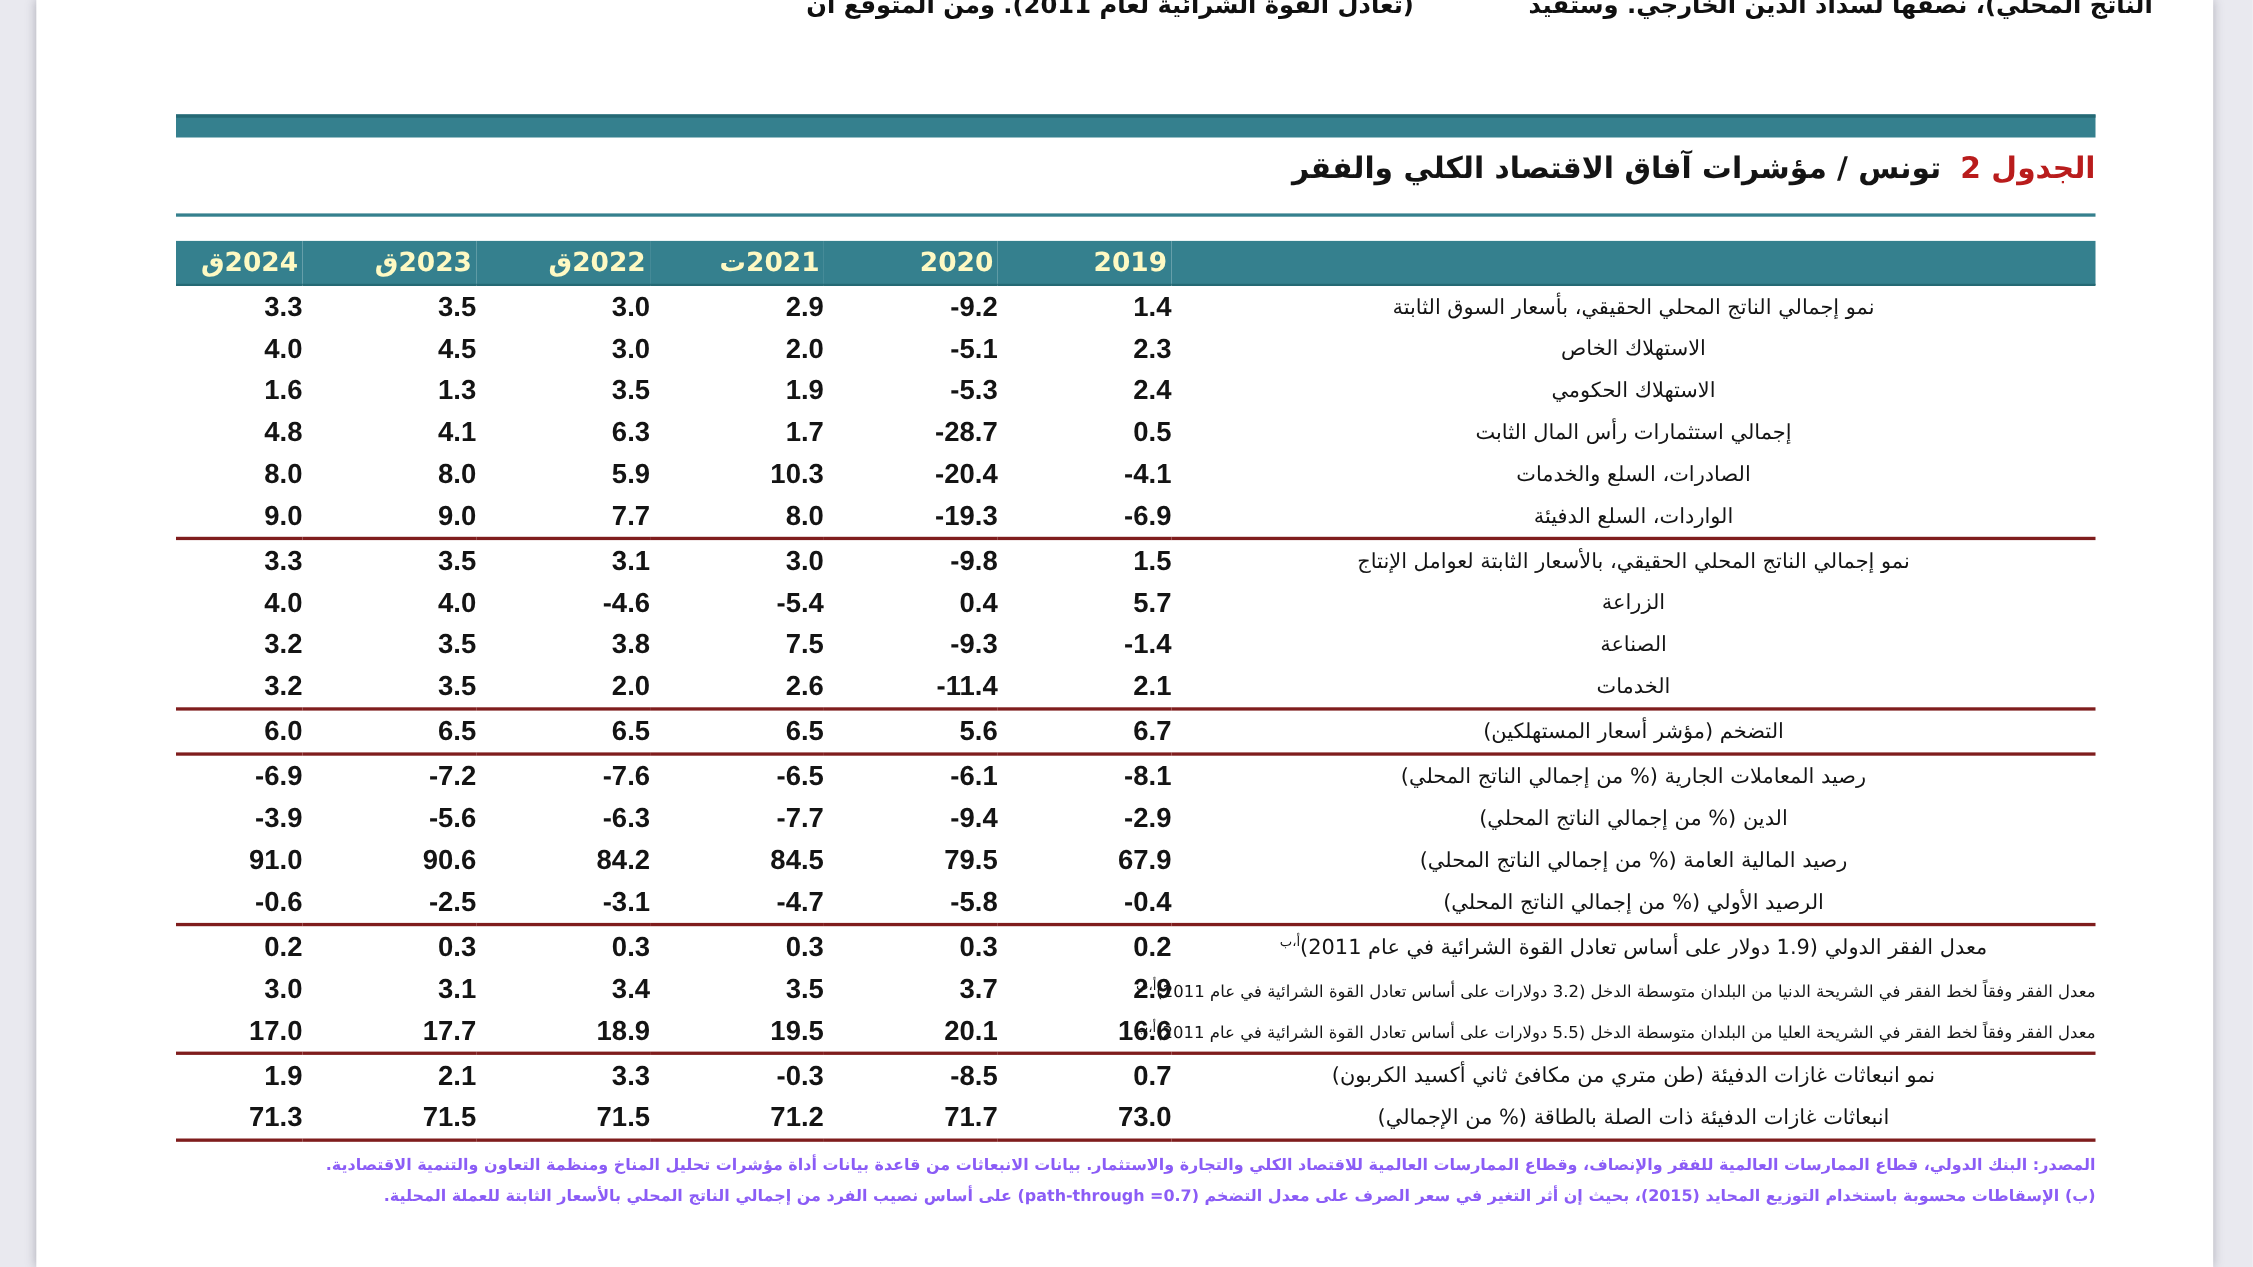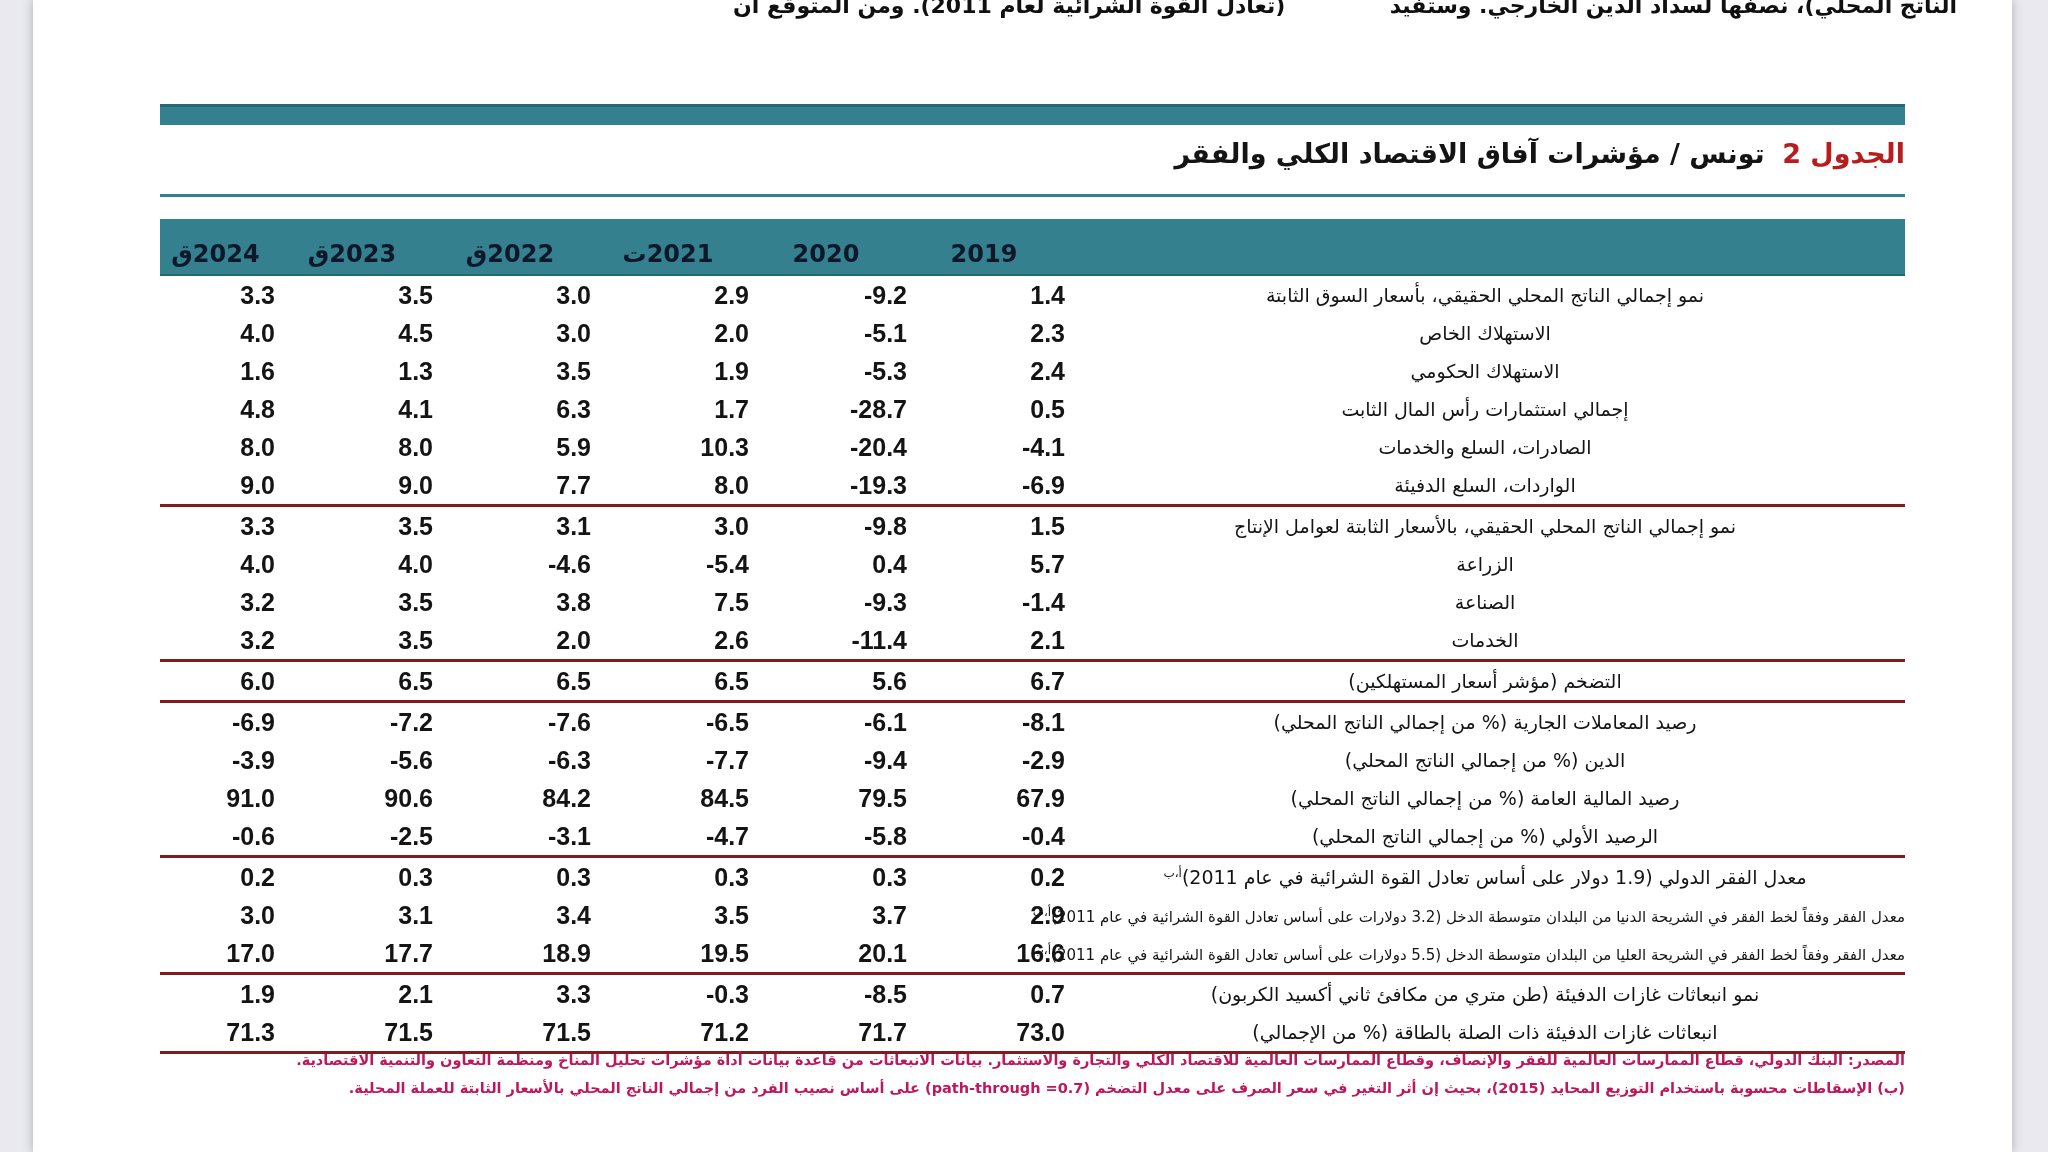--- a/index.html
+++ b/index.html
@@ -36,44 +36,44 @@
   .tbl-title .badge{color:#b91c1c;margin-left:8px;}
   .tbl-subtitle{font-size:22px;font-weight:700;white-space:nowrap;}
 
   .rule{position:absolute;top:194px;left:0;width:100%;height:3px;background:#35808e;}
 
   table.data{
     position:absolute;top:219px;left:0;width:1745px;
     border-collapse:collapse;table-layout:fixed;
   }
   table.data thead th{
-    background:#35808e;color:#0f172a;
+    background:#35808e;color:#fef9c3;
     font-size:24px;font-weight:700;height:37px;
     border-bottom:2px solid #256974;
-    text-align:center;padding:16px 4px 2px 0;
+    text-align:right;padding:0 4px 2px 0;
   }
   table.data td{height:38px;vertical-align:middle;padding:0;}
   td.lbl{
     text-align:center;font-size:19px;font-weight:400;
     padding-right:2px;white-space:nowrap;overflow:visible;
   }
   td.lbl.small{font-size:15px;}
   td.lbl sup{font-size:12px;}
   td.num{
     direction:ltr;text-align:right;padding-right:4px;
     font-family:"Liberation Sans","DejaVu Sans",sans-serif;
     font-size:25px;font-weight:600;white-space:nowrap;
   }
   tr.group-end td{border-bottom:3px solid #7f1d1d;}
 
   .footnotes{
     position:absolute;top:1046px;left:0;width:100%;
     direction:rtl;text-align:right;
     font-size:14.5px;font-weight:700;line-height:28px;
-    white-space:nowrap;color:#be185d;
+    white-space:nowrap;color:#8b5cf6;
   }
 </style>
 </head>
 <body>
 
 <div class="page">
 
   <div class="frag frag-right">الناتج المحلي)، نصفها لسداد الدين الخارجي.  وستفيد</div>
   <div class="frag frag-mid">(تعادل القوة الشرائية لعام 2011). ومن المتوقع أن</div>
 

